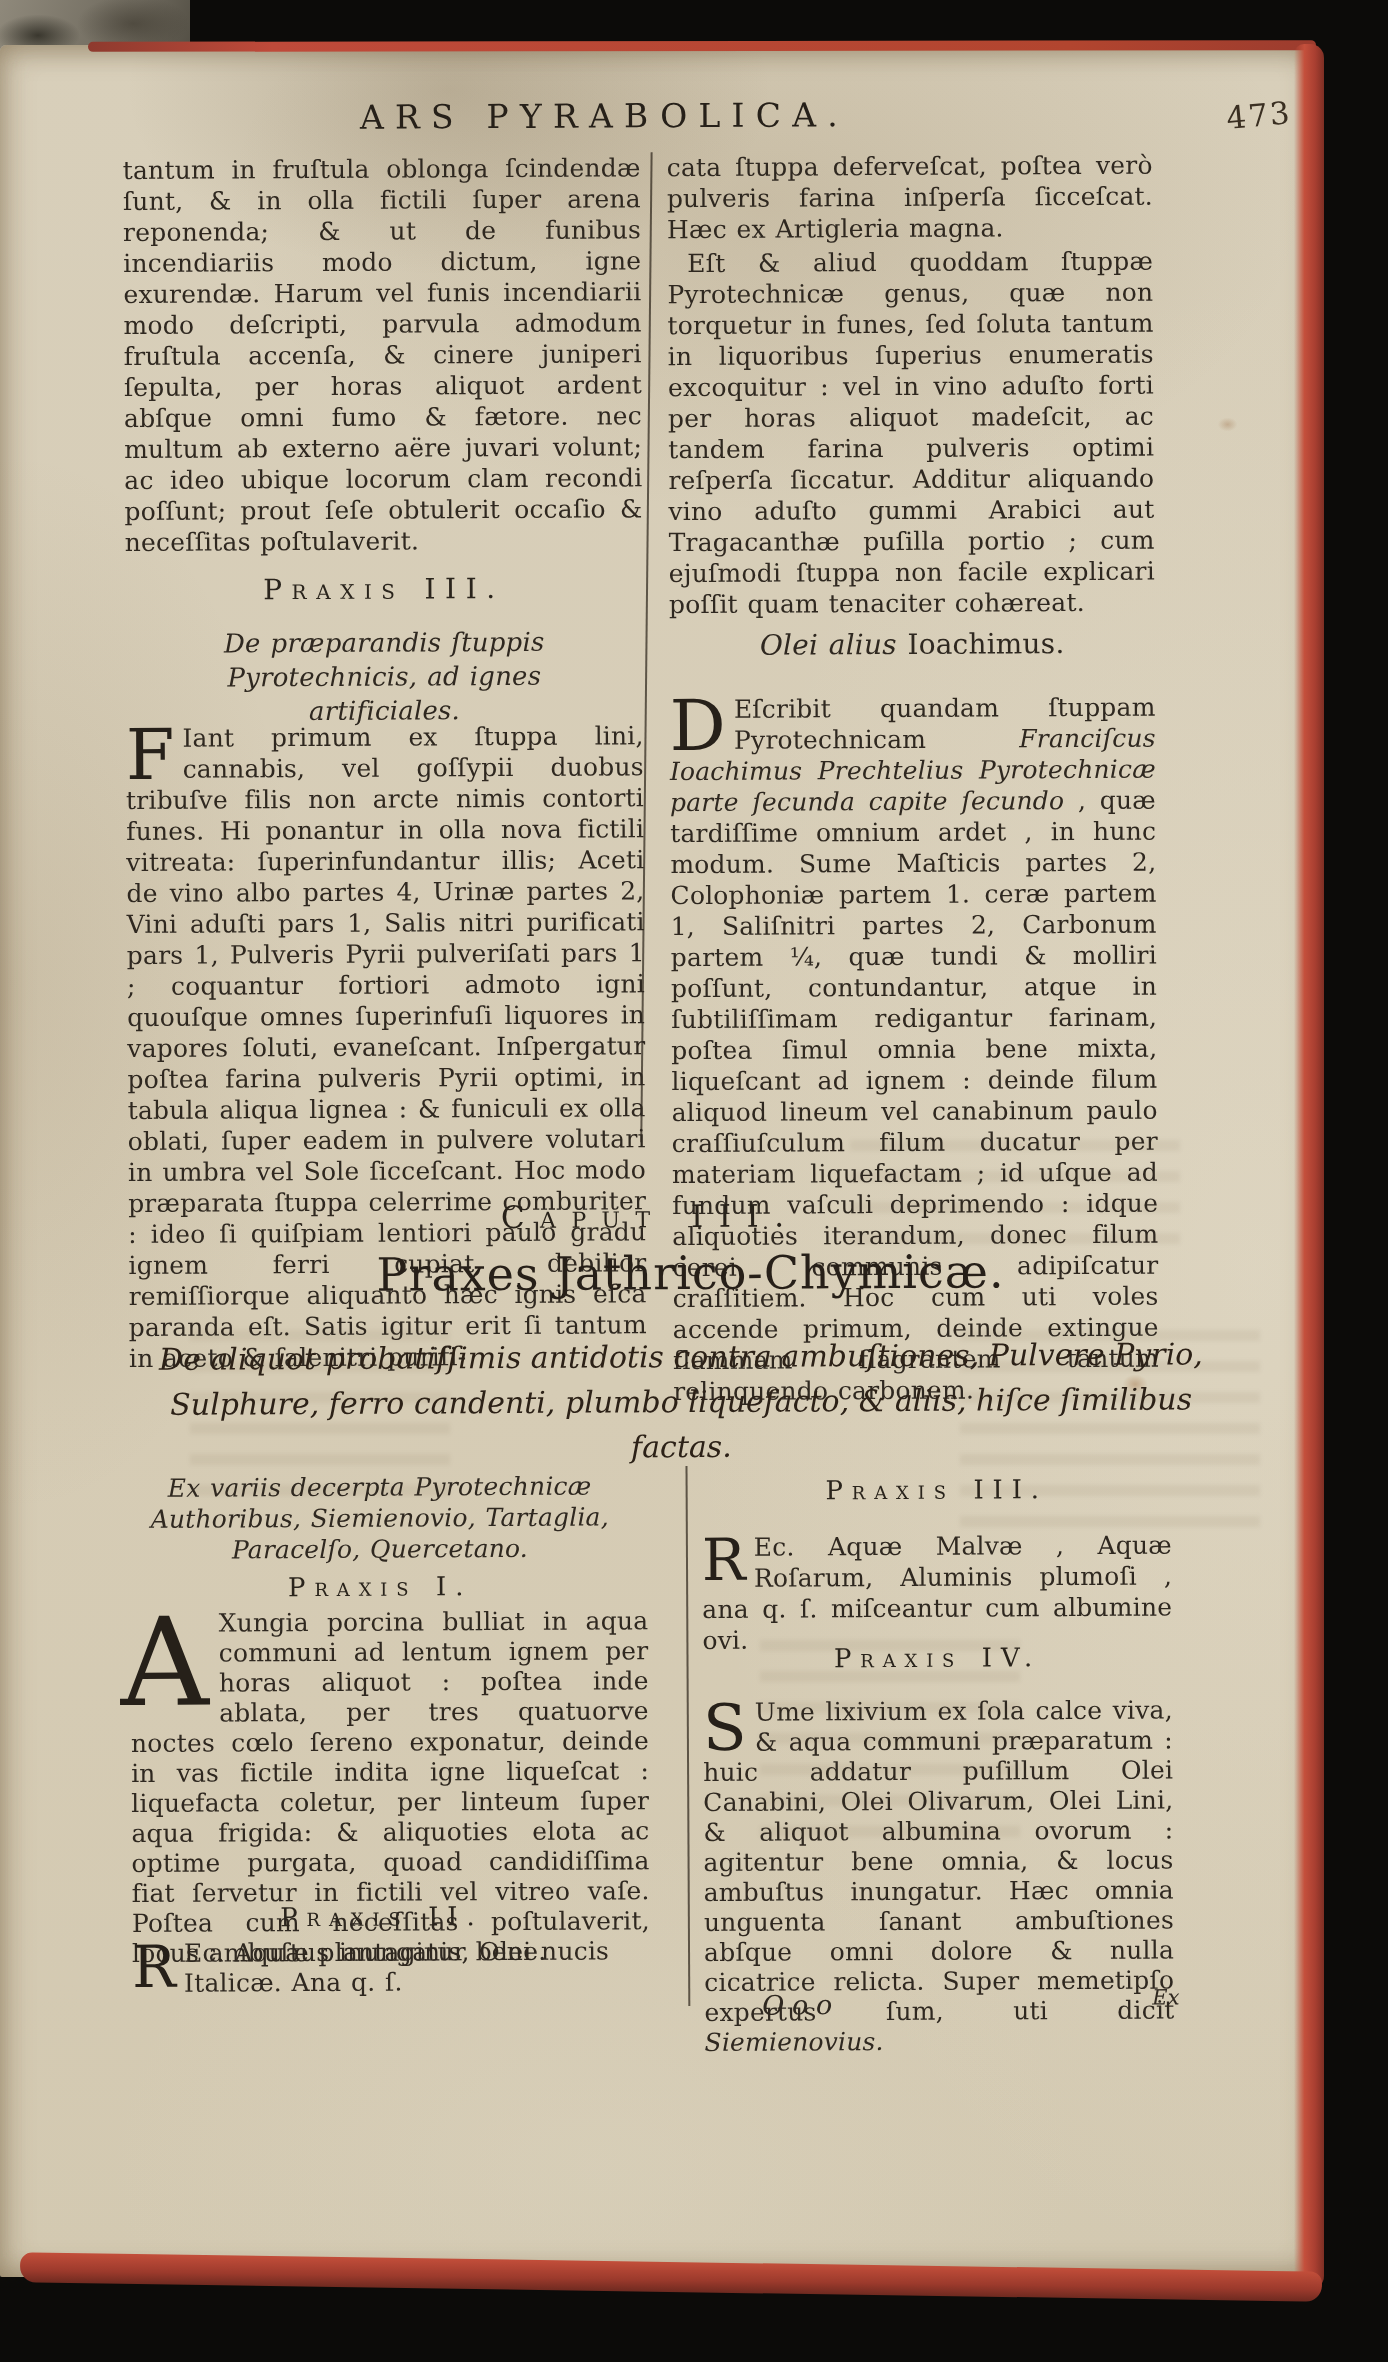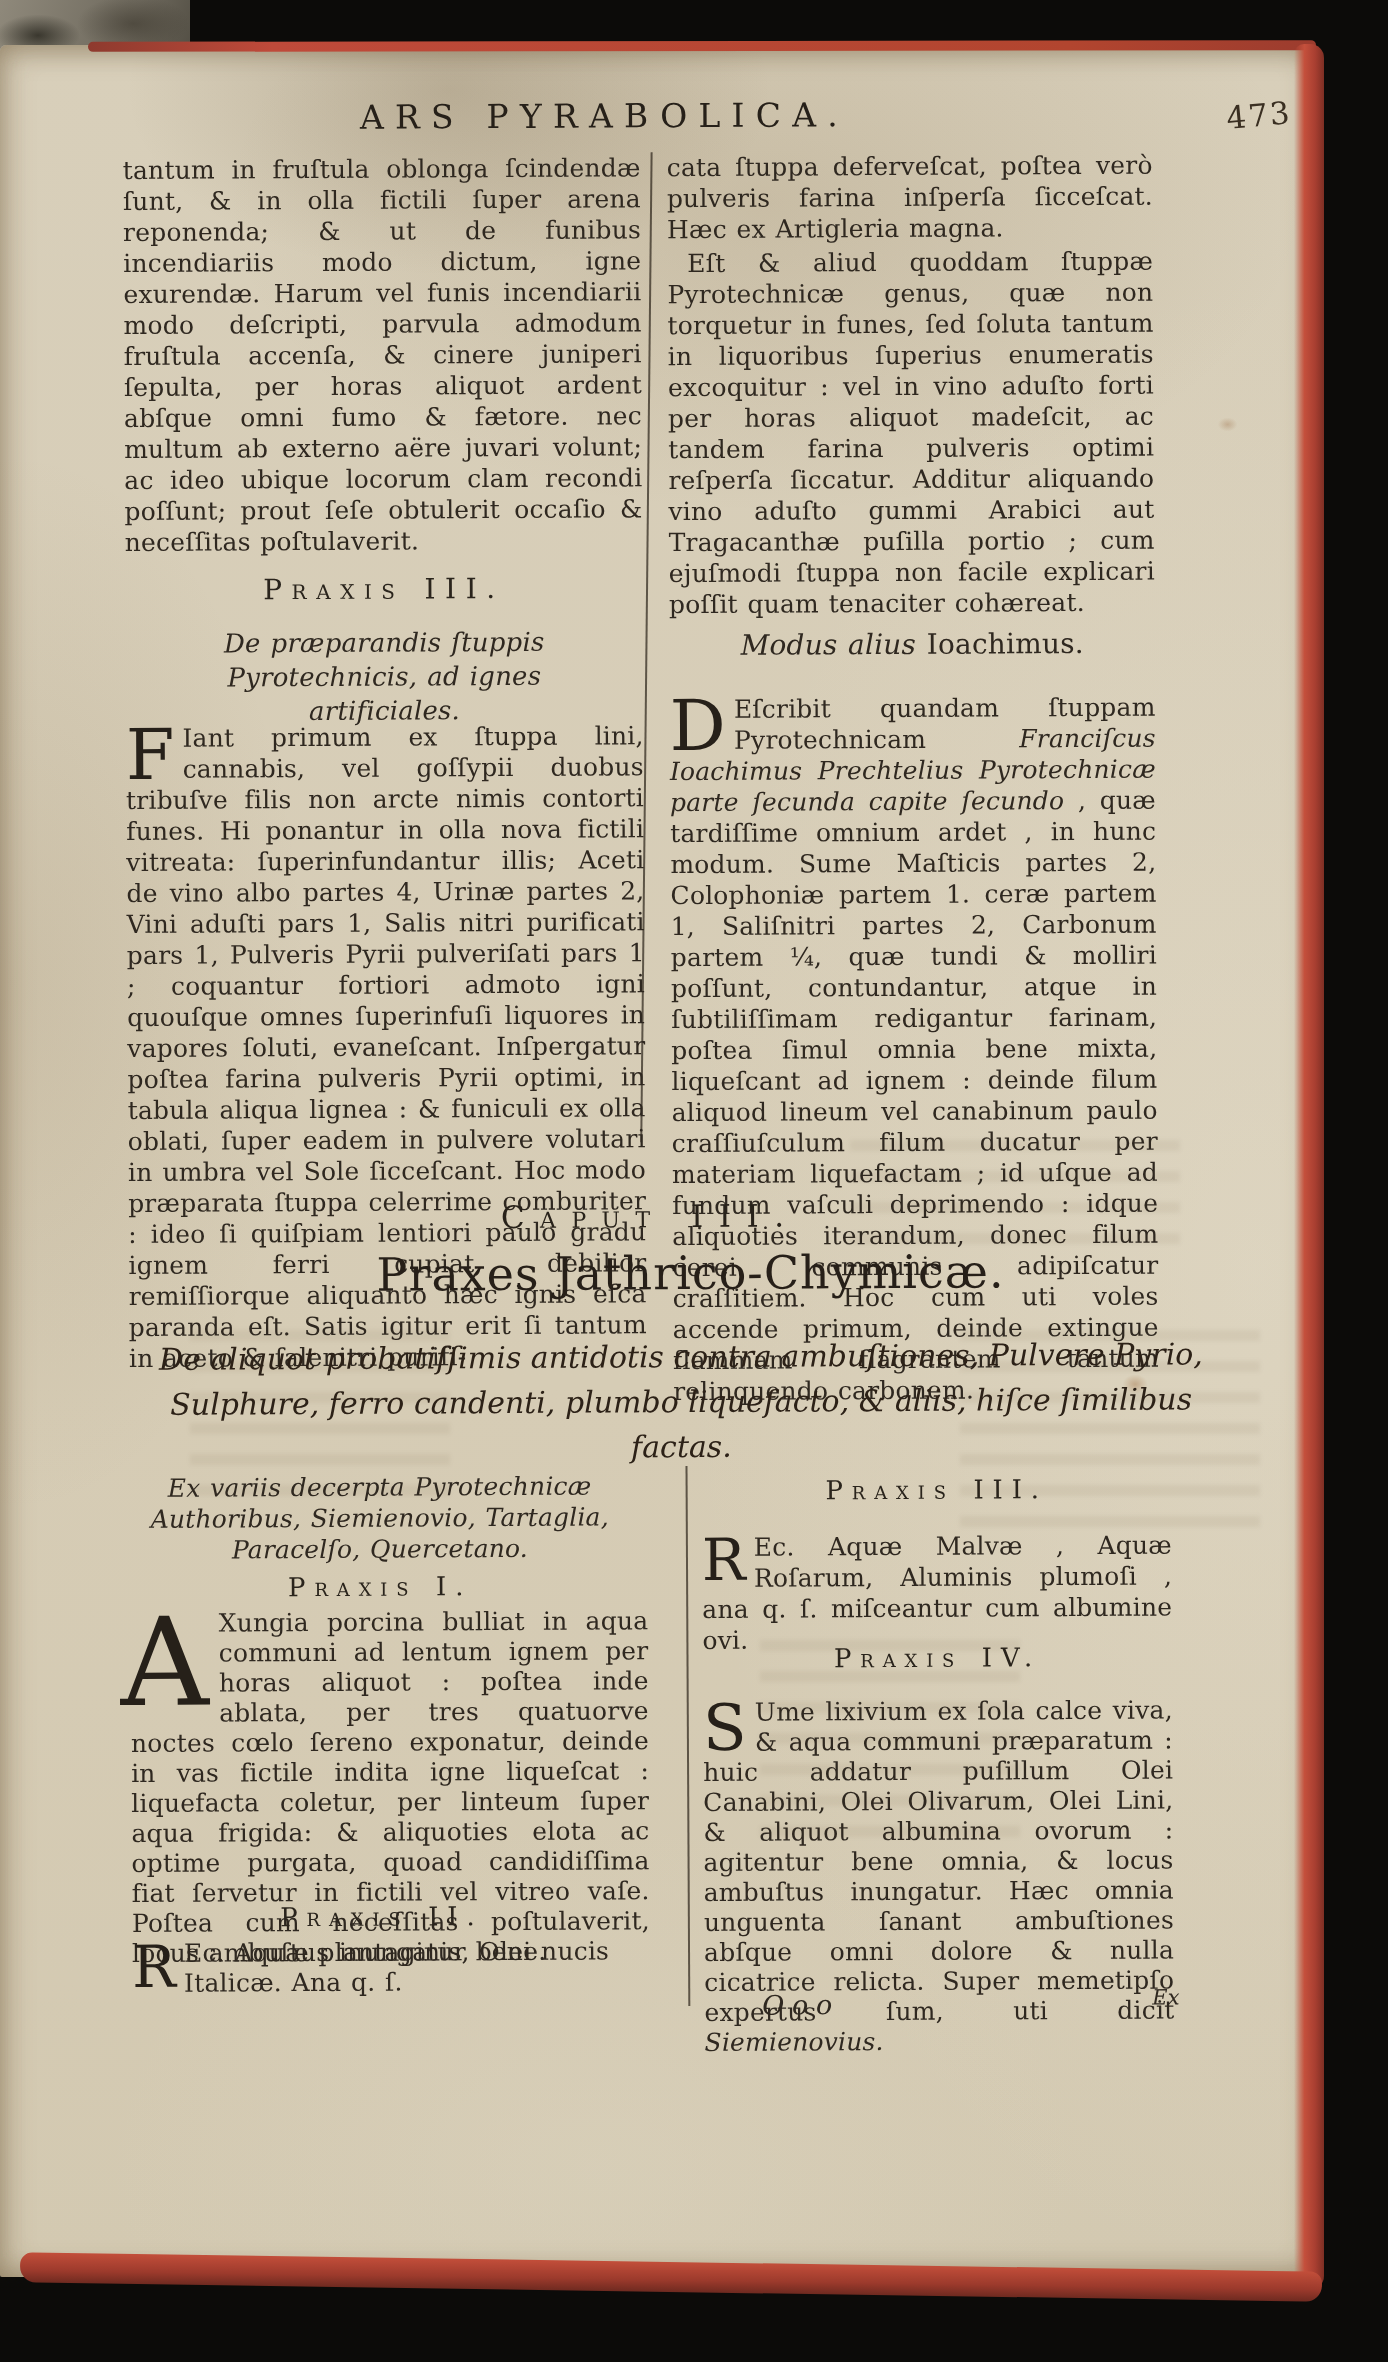--- a/index.html
+++ b/index.html
@@ -101,21 +101,21 @@
     </div>
 
     <div class="txt" style="left:672px;top:152px;width:486px;">
       <span>cata ſtuppa deferveſcat, poſtea verò pulveris farina inſperſa ſicceſcat.  Hæc ex Artigleria magna.</span>
     </div>
     <div class="txt indent" style="left:672px;top:248px;width:486px;">
       <span>Eſt &amp; aliud quoddam ſtuppæ Pyrotechnicæ genus, quæ non torquetur in funes, ſed ſoluta tantum in liquoribus ſuperius enumeratis excoquitur : vel in vino aduſto forti per horas aliquot madeſcit, ac tandem farina pulveris optimi reſperſa ſiccatur.  Additur aliquando vino aduſto gummi Arabici aut Tragacanthæ puſilla portio ; cum ejuſmodi ſtuppa non facile explicari poſſit quam tenaciter cohæreat.</span>
     </div>
 
     <div class="txt" style="left:672px;top:630px;width:486px;text-align:center;font-size:28px;">
-      <span class="ital">Modus alius</span><span> Ioachimus.</span>
+      <span class="ital">Olei alius</span><span> Ioachimus.</span>
     </div>
 
     <div class="txt" style="left:672px;top:694px;width:486px;">
       <span class="dropcap">D</span><span>Eſcribit quandam ſtuppam Pyrotechnicam </span><span class="ital">Franciſcus Ioachimus Prechtelius Pyrotechnicæ parte ſecunda capite ſecundo</span><span> , quæ tardiſſime omnium ardet , in hunc modum. Sume Maſticis partes 2, Colophoniæ partem 1. ceræ partem 1, Saliſnitri partes 2, Carbonum partem ¼, quæ tundi &amp; molliri poſſunt, contundantur, atque in ſubtiliſſimam redigantur farinam, poſtea ſimul omnia bene mixta, liqueſcant ad ignem : deinde filum aliquod lineum vel canabinum paulo craſſiuſculum filum ducatur per materiam liquefactam ; id uſque ad fundum vaſculi deprimendo : idque aliquoties iterandum, donec filum cerei communis adipiſcatur craſſitiem. Hoc cum uti voles accende primum, deinde extingue flammam flagrantem tantum relinquendo carbonem.</span>
     </div>
 
     <div class="caput">Caput III.</div>
     <div class="praxes-title">Praxes Jathrico-Chymicæ.</div>
     <div class="caput-sub">De aliquot probatiſſimis antidotis contra ambuſtiones, Pulvere Pyrio, Sulphure, ferro candenti, plumbo liquefacto, &amp; aliis, hiſce ſimilibus factas.</div>
 

